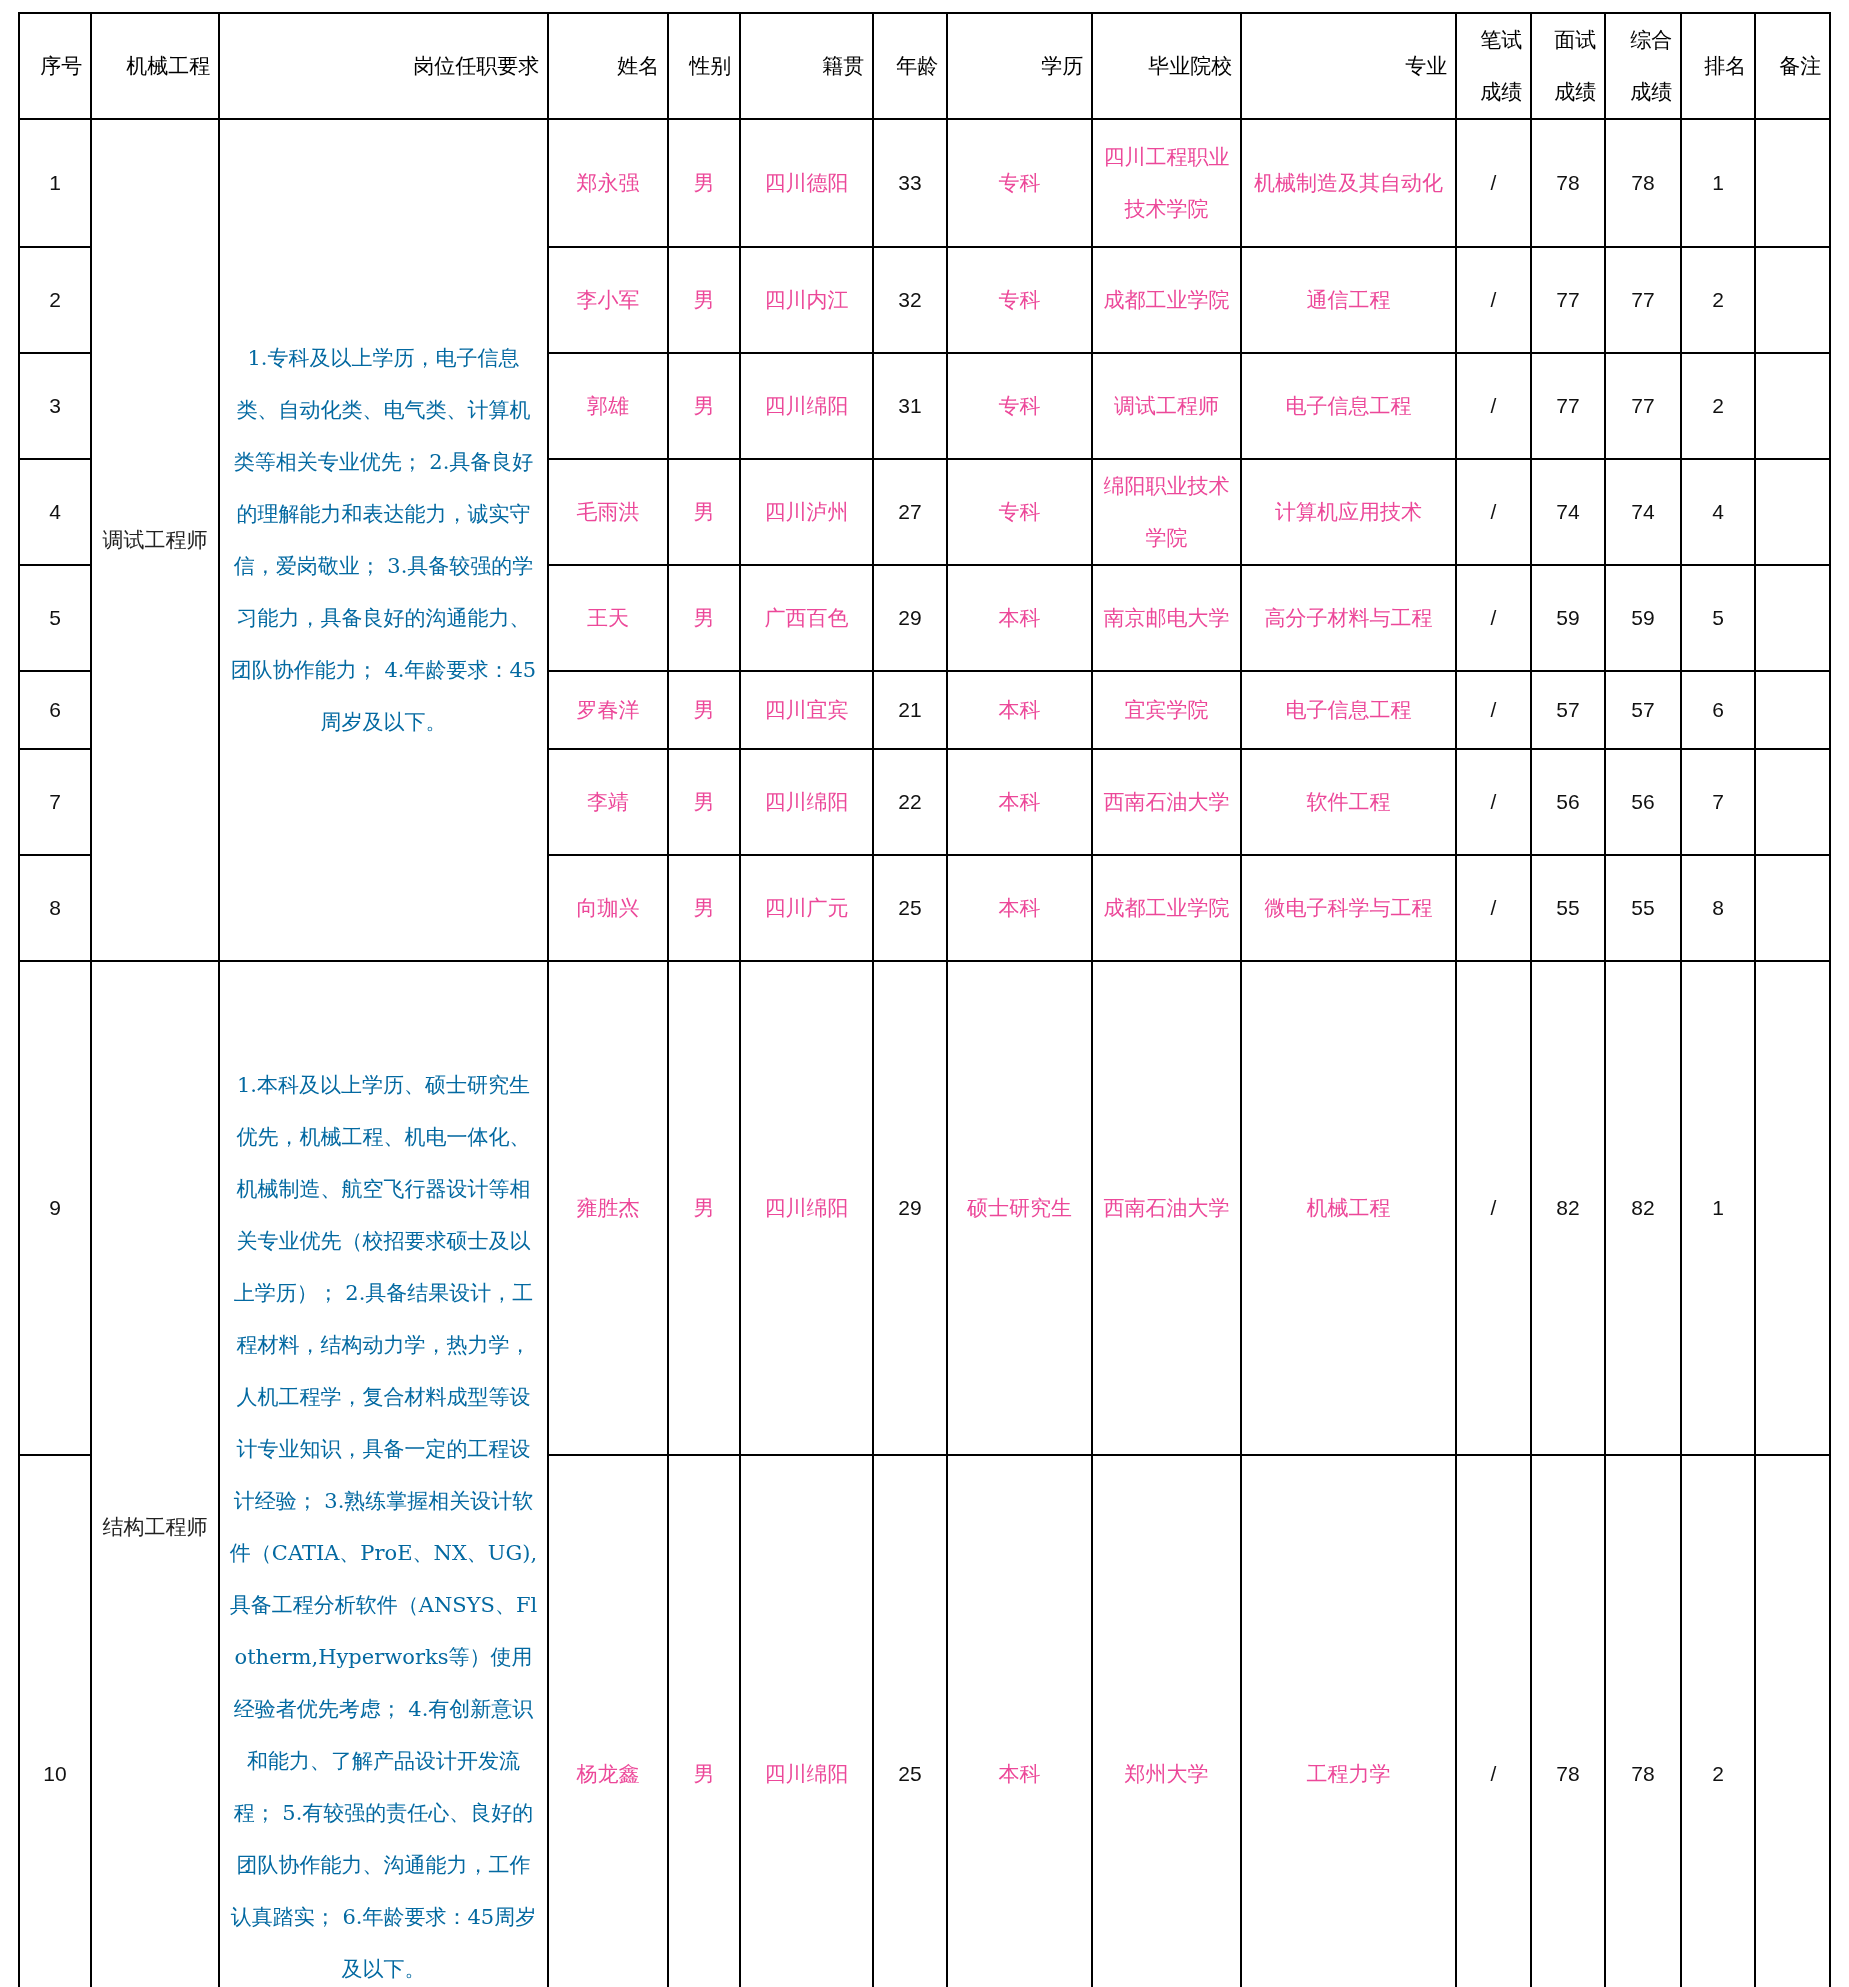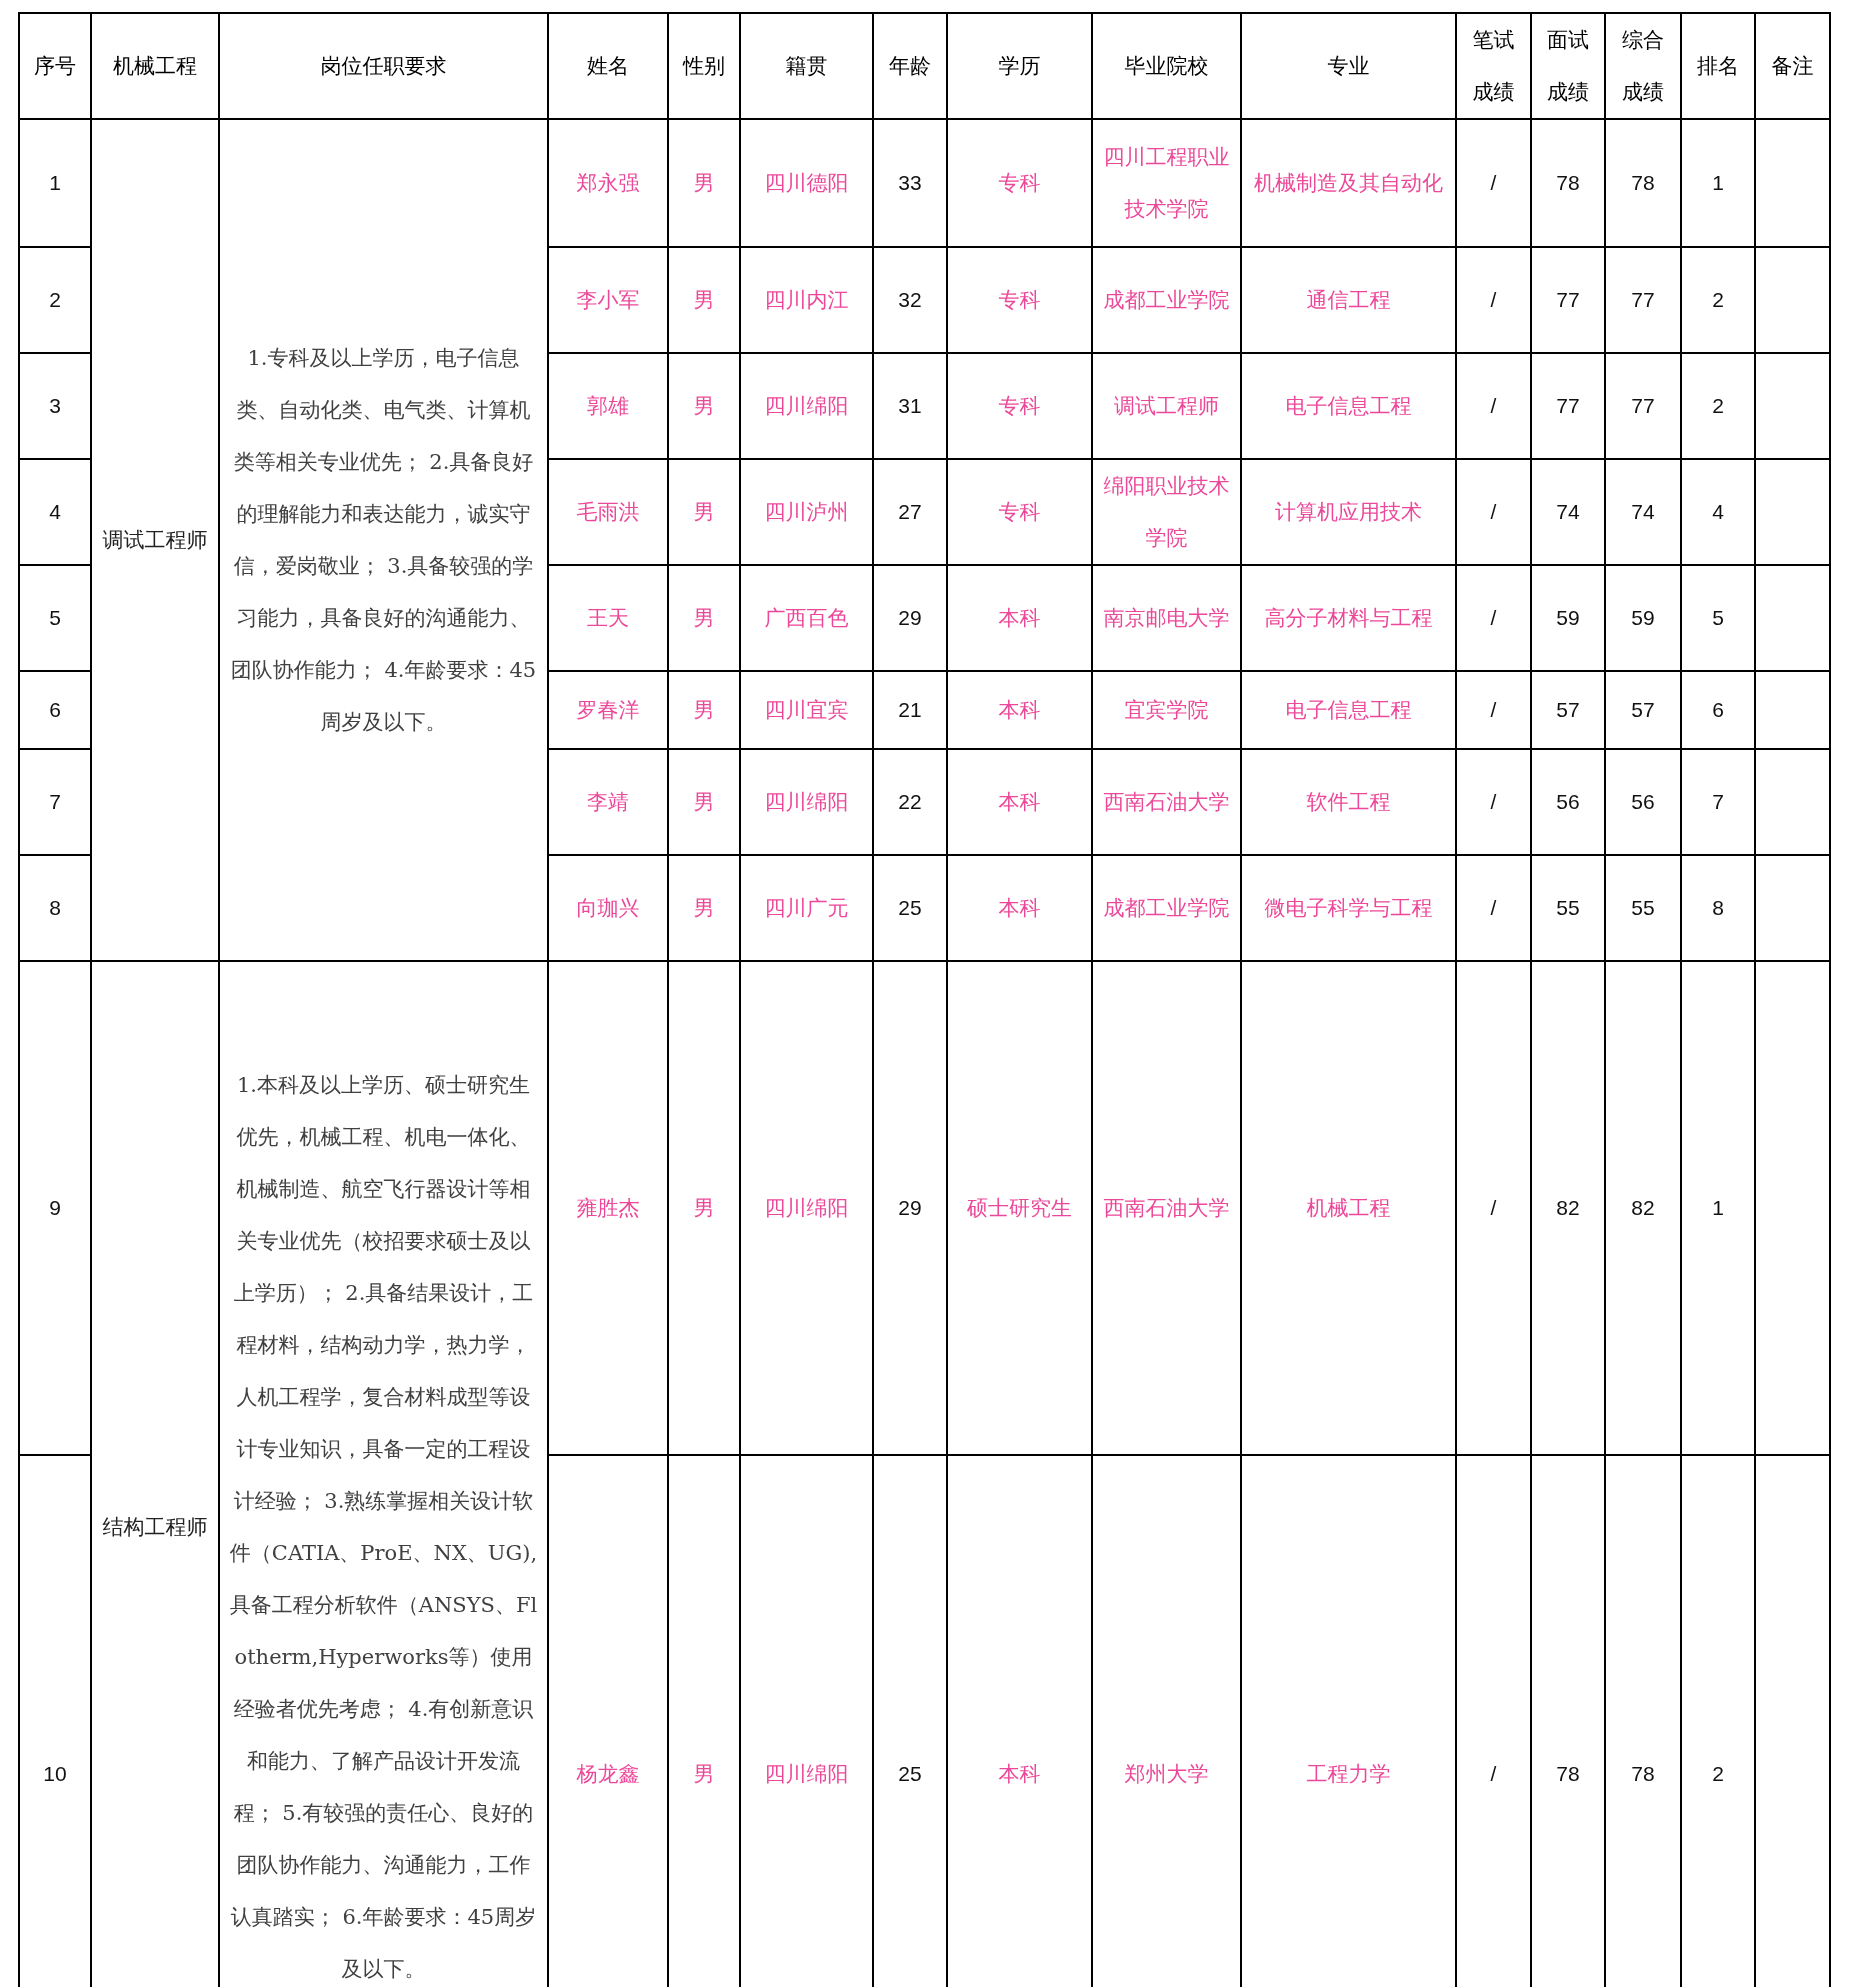--- a/index.html
+++ b/index.html
@@ -9,25 +9,25 @@
     position: absolute; left: 18px; top: 11.7px;
     border-collapse: collapse; table-layout: fixed;
     width: 1811px;
   }
   table.sheet td, table.sheet th {
     border: 2.3px solid #000;
     text-align: center; vertical-align: middle;
     font-size: 21px; font-weight: normal; line-height: 52px;
     padding: 0 7.8px; box-sizing: border-box; word-break: break-all;
   }
-  table.sheet th { line-height: 52px; color: #000; }
+  table.sheet th { line-height: 52px; color: #000; text-align: right; }
   td.num { font-family: "Liberation Sans", "DejaVu Sans", sans-serif; font-size: 21px; color: #111; }
   td.req {
     text-align: left; vertical-align: middle; line-height: 53px;
-    padding: 0 11px 0 12.5px; font-size: 21px; color: #404040;
+    padding: 0 11px 0 12.5px; font-size: 21px; color: #0369a1;
   }
   td.pos { text-align: left; padding: 0 12.5px; color: #222; border-radius: 29px; }
   td.muted { color: #ec4899; }
   .hdr-row { height: 106px; }
 </style>
 </head>
 <body>
 
 <table class="sheet">
   <colgroup>

